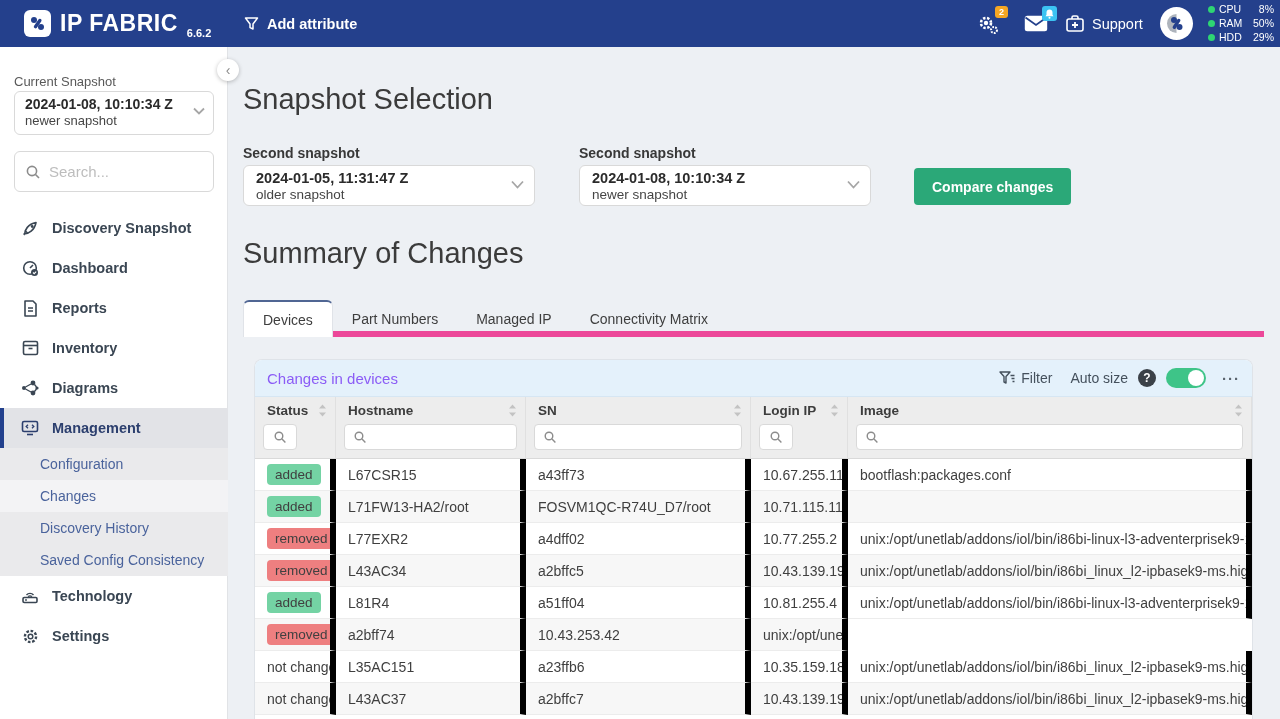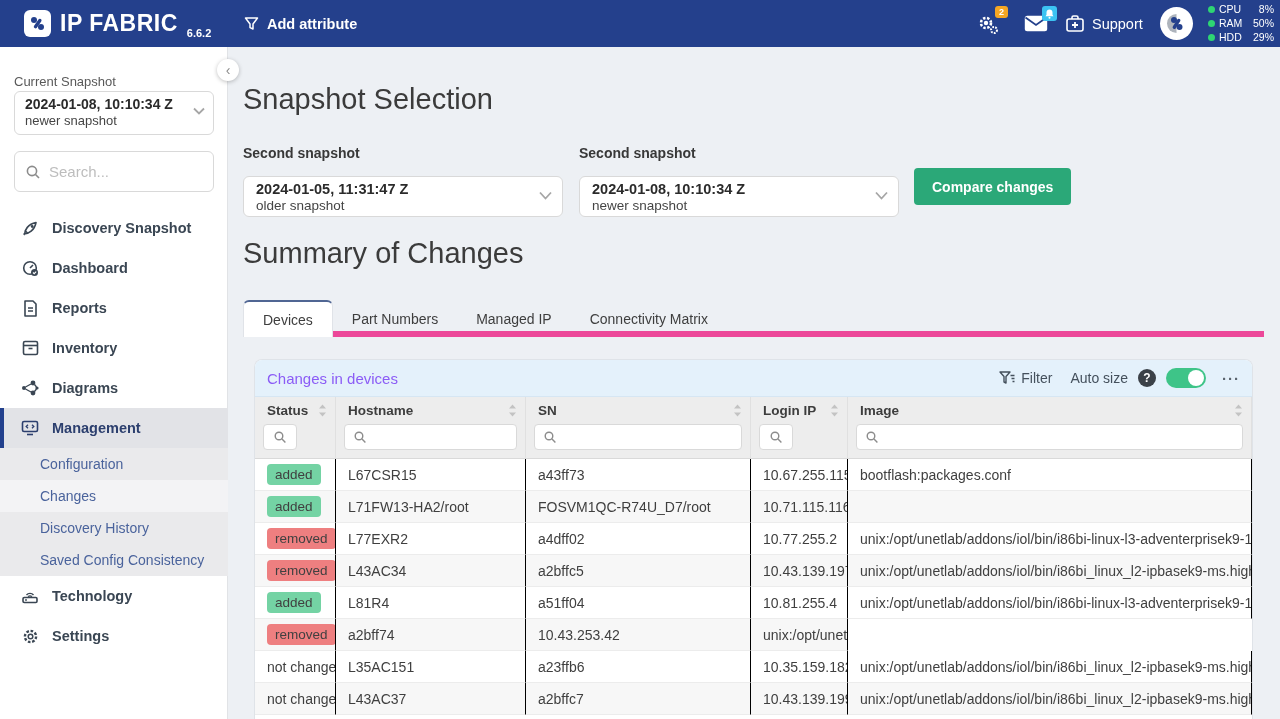--- a/index.html
+++ b/index.html
@@ -48,21 +48,21 @@
   .smi { height:32px; display:flex; align-items:center; padding-left:40px; cursor:pointer; }
   .smi .lbl { font-size:14px; color:#4a639c; }
   .smi.selected { background:#f3f3f5; }
   .collapse-btn { position:absolute; left:217px; top:59px; width:22px; height:22px; border-radius:50%; background:#fff; box-shadow:0 1px 4px rgba(0,0,0,.25); z-index:40; display:flex; align-items:center; justify-content:center; color:#8a8a8a; font-size:14px; cursor:pointer; line-height:1; }
 
   
   .main { position:absolute; left:228px; top:47px; width:1052px; height:672px; }
   .page-title { position:absolute; left:15px; top:36px; font-size:29px; font-weight:400; color:#3b3b3b; }
   .fld-label { position:absolute; font-size:14px; font-weight:700; color:#383838; }
   .lab1 { left:15px; top:98px; } .lab2 { left:351px; top:98px; }
-  .big-select { position:absolute; top:129px; width:320px; height:41px; background:#fff; border:1px solid #d9d9d9; border-radius:6px; padding:3px 28px 3px 12px; cursor:pointer; }
+  .big-select { position:absolute; top:118px; width:292px; height:41px; background:#fff; border:1px solid #d9d9d9; border-radius:6px; padding:3px 28px 3px 12px; cursor:pointer; }
   .sel1 { left:15px; } .sel2 { left:351px; }
   .big-select .v1 { font-size:14.5px; font-weight:700; color:#2b2b2b; line-height:18px; white-space:nowrap; }
   .big-select .v2 { font-size:13.5px; color:#454545; line-height:16px; }
   .big-select .chev { position:absolute; right:10px; top:14px; }
   .compare-btn { position:absolute; left:686px; top:121px; height:37px; padding:0 18px; background:#2ba878; border:none; border-radius:4px; color:#fff; font-size:14px; font-weight:700; font-family:inherit; cursor:pointer; }
   .summary-title { position:absolute; left:15px; top:190px; font-size:29px; font-weight:400; color:#3b3b3b; }
   .tabbar { position:absolute; left:15px; top:253px; width:1021px; height:37px; border-bottom:6px solid #ec4899; display:flex; }
   .tab { height:37px; padding:0 19px; display:flex; align-items:center; font-size:14px; color:#3e3e3e; cursor:pointer; }
   .tab.active { background:#fff; border:1px solid #e0e3e8; border-bottom:none; border-top:2px solid #506693; border-radius:6px 6px 0 0; font-weight:400; }
 
@@ -78,21 +78,21 @@
   .toggle .knob { position:absolute; right:2px; top:2px; width:16px; height:16px; border-radius:50%; background:#fff; }
   .ellipsis { color:#5a646e; font-size:15px; font-weight:700; letter-spacing:1px; margin-left:6px; cursor:pointer; }
 
   .tgrid { display:grid; grid-template-columns:81px 190px 225px 97px 1fr; }
   .hcell { background:#ededed; border-right:1px solid #e0e0e0; padding:6px 8px 2px 12px; display:flex; align-items:center; }
   .hcell .htxt { font-size:13.5px; font-weight:700; color:#3d3d3d; flex:1; }
   .scell { background:#ededed; border-right:1px solid #e0e0e0; border-bottom:1px solid #d9d9d9; padding:4px 8px 8px 8px; }
   .sbtn { width:34px; height:26px; background:#fff; border:1px solid #d9d9d9; border-radius:4px; display:flex; align-items:center; justify-content:center; cursor:pointer; }
   .sinput { width:100%; height:26px; background:#fff; border:1px solid #d9d9d9; border-radius:4px; display:flex; align-items:center; padding:0 8px; gap:6px; }
   .sinput input { border:none; outline:none; width:100%; font-size:13px; font-family:inherit; background:transparent; }
-  .tcell { height:32px; display:flex; align-items:center; padding:0 10px 0 12px; font-size:14px; color:#3f3f3f; border-right:1px solid #000000; border-bottom:1px solid #ececec; white-space:nowrap; overflow:hidden; }
+  .tcell { height:32px; display:flex; align-items:center; padding:0 10px 0 12px; font-size:14px; color:#3f3f3f; border-right:6px solid #000000; border-bottom:1px solid #ececec; white-space:nowrap; overflow:hidden; }
   .row-odd .tcell { background:#f7f7f7; }
   .chip { display:inline-block; padding:2px 8px; border-radius:4px; font-size:13.5px; color:#404040; line-height:17px; }
   .chip.added { background:#74d3a4; }
   .chip.removed { background:#ee7f80; }
 
   svg { display:block; }
 </style>
 </head>
 <body>
 

